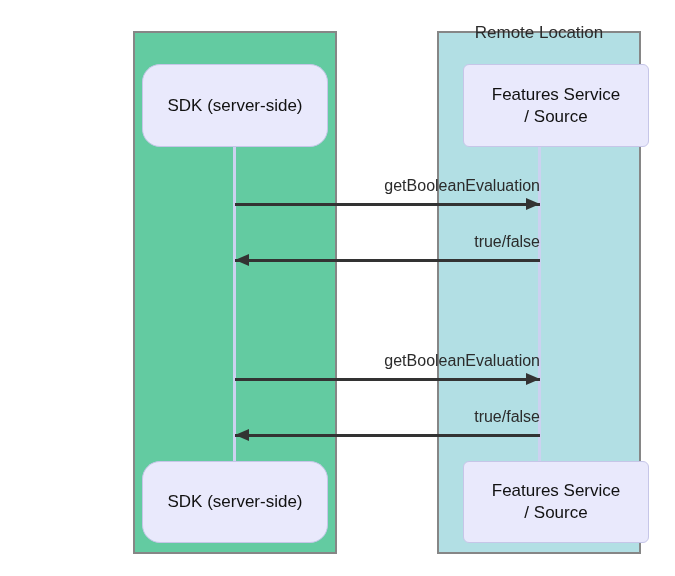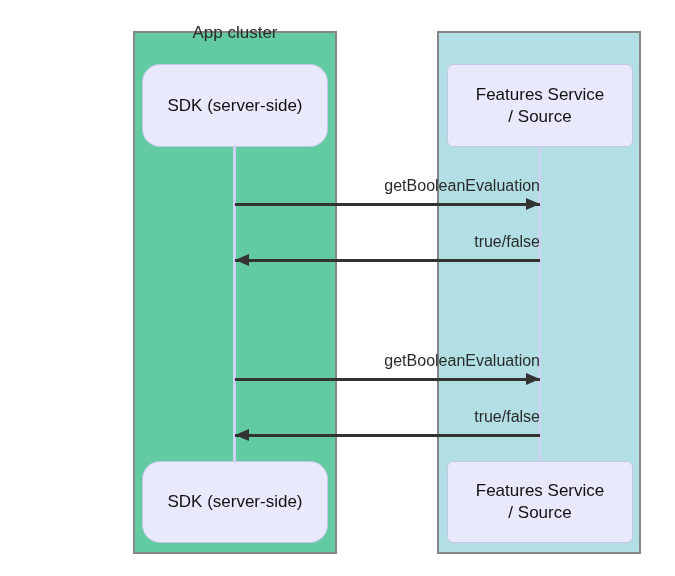--- a/index.html
+++ b/index.html
@@ -66,21 +66,21 @@
     text-align: center;
     font-size: 17px;
     color: #111111;
     white-space: pre-line;
     line-height: 22px;
     z-index: 2;
   }
   .p-top    { top: 64px;  height: 83px; }
   .p-bottom { top: 461px; height: 82px; }
   .p-left   { left: 142px; border-radius: 18px; }
-  .p-right  { left: 447px; }
+  .p-right  { left: 463px; }
   
   .msg-label {
     position: absolute;
     left: 235px;
     width: 305px;
     height: 20px;
     line-height: 20px;
     text-align: right;
     font-size: 16px;
     color: #2b2b2b;
@@ -131,21 +131,21 @@
   }
 </style>
 </head>
 <body>
 
 <div class="canvas">
 
   <div class="cluster cluster-left"></div>
   <div class="cluster cluster-right"></div>
 
-  <div class="cluster-title title-left">App cluster</div>
+  <div class="cluster-title title-right">Remote Location</div>
 
   <div class="lifeline lifeline-left"></div>
   <div class="lifeline lifeline-right"></div>
 
   <div class="participant p-top p-left">SDK (server-side)</div>
   <div class="participant p-top p-right">Features Service
 / Source</div>
   <div class="participant p-bottom p-left">SDK (server-side)</div>
   <div class="participant p-bottom p-right">Features Service
 / Source</div>

